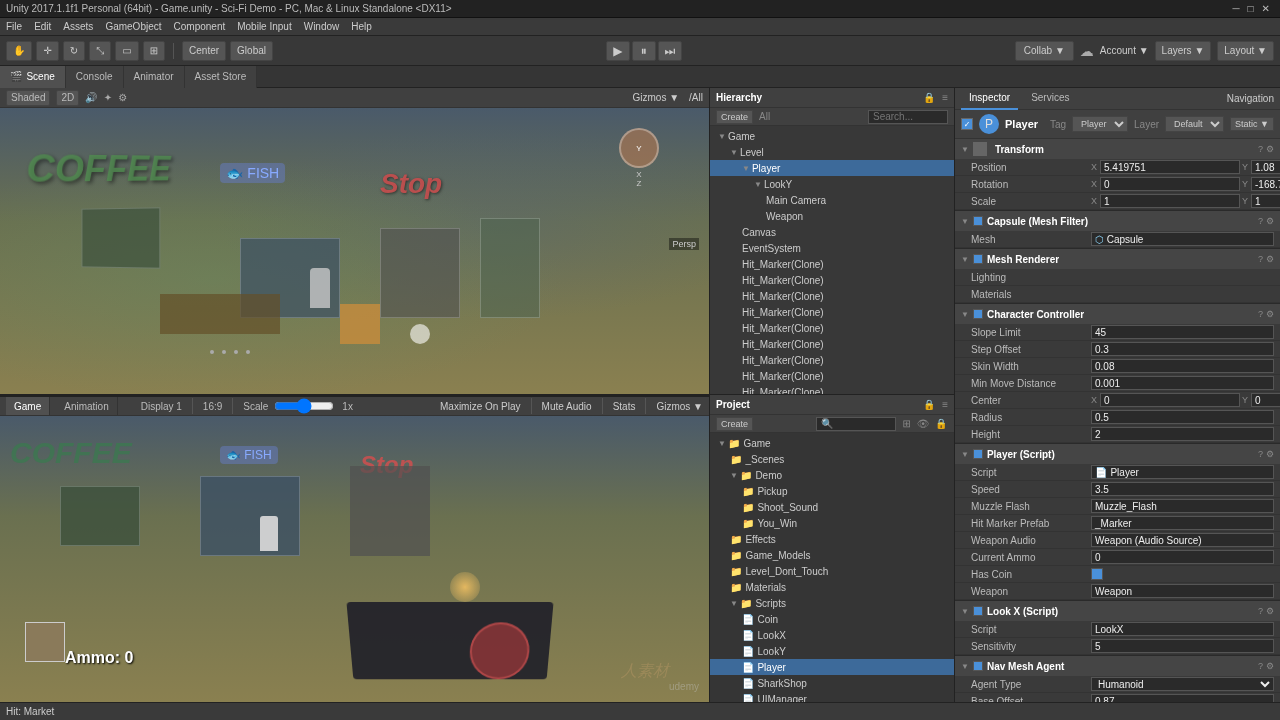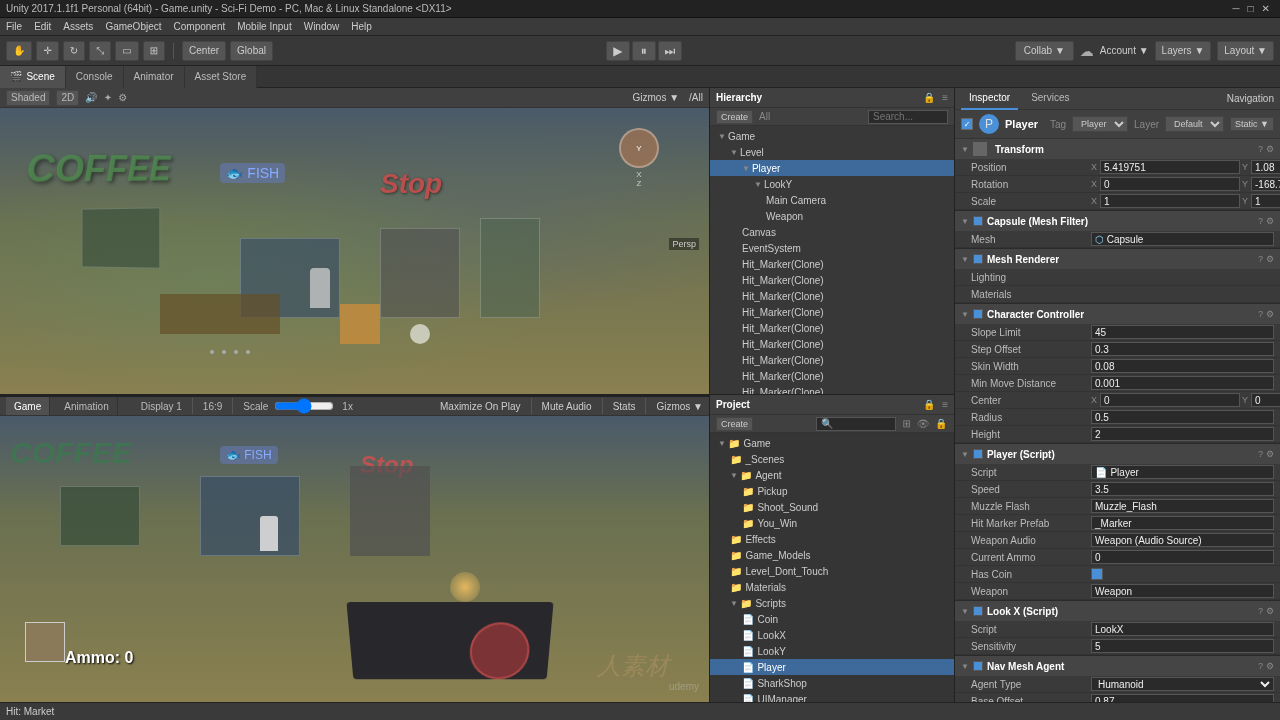--- a/index.html
+++ b/index.html
@@ -644,21 +644,21 @@
 
         <div style="position:absolute;bottom:20px;left:350px;width:200px;height:80px;background:rgba(30,30,40,0.9);border-radius:4px;transform:perspective(300px) rotateX(-15deg);">
           <div style="width:60px;height:60px;background:rgba(180,60,60,0.6);border-radius:50%;position:absolute;bottom:0;right:20px;border:2px solid rgba(255,100,100,0.4);"></div>
         </div>
 
         <div class="ammo-display">
           <div class="game-corner-box"></div>
           <span style="position:relative;top:-10px;left:50px;">Ammo: 0</span>
         </div>
 
-        <div style="position:absolute;bottom:20px;right:40px;font-size:24px;color:rgba(180,150,100,0.5);font-style:italic;">人素材</div>
+        <div style="position:absolute;bottom:20px;right:40px;font-size:16px;color:rgba(180,150,100,0.5);font-style:italic;">人素材</div>
 
         <div style="position:absolute;bottom:10px;right:10px;font-size:10px;color:rgba(200,200,200,0.4);margin-top:20px;">udemy</div>
 
         <div style="position:absolute;bottom:100px;left:450px;width:30px;height:30px;background:radial-gradient(circle,rgba(255,200,100,0.8),transparent);border-radius:50%;"></div>
       </div>
     </div>
 
   </div>
 
   <div class="middle-panel">
@@ -785,21 +785,21 @@
         </div>
         <div class="proj-item">
           <span style="width:12px;display:inline-block;"></span>
           <span class="folder-icon">📁</span>
           <span>_Scenes</span>
         </div>
         <div class="proj-item">
           <span style="width:12px;display:inline-block;"></span>
           <span class="expand-arrow">▼</span>
           <span class="folder-icon">📁</span>
-          <span>Agent</span>
+          <span>Demo</span>
         </div>
         <div class="proj-item">
           <span style="width:24px;display:inline-block;"></span>
           <span class="folder-icon">📁</span>
           <span>Pickup</span>
         </div>
         <div class="proj-item">
           <span style="width:24px;display:inline-block;"></span>
           <span class="folder-icon">📁</span>
           <span>Shoot_Sound</span>

